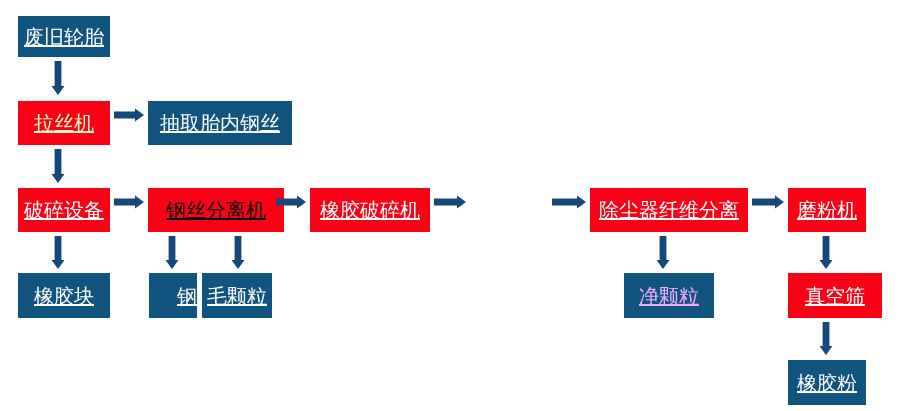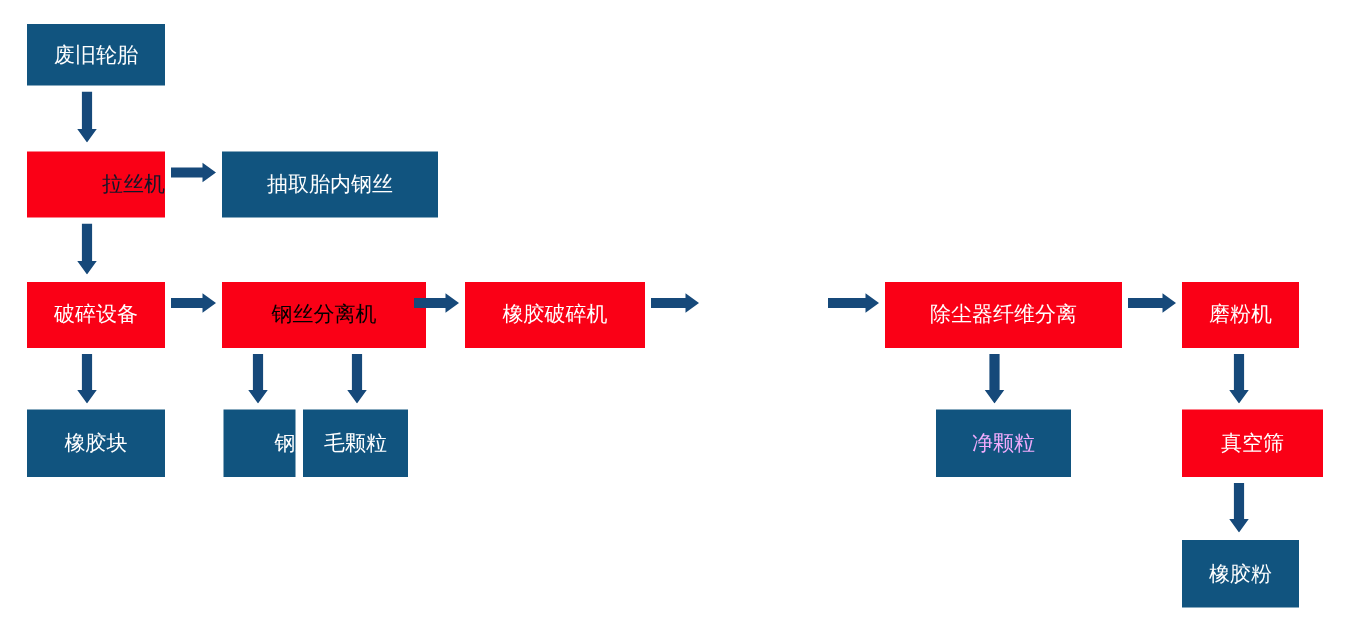--- a/index.html
+++ b/index.html
@@ -14,46 +14,47 @@
     background: #ffffff;
     overflow: hidden;
     font-family: "DejaVu Sans", "Liberation Sans", sans-serif;
   }
   .node {
     position: absolute;
     display: flex;
     align-items: center;
     justify-content: center;
     color: #ffffff;
-    font-size: 14px;
+    font-size: 20px;
     line-height: 1;
     letter-spacing: 0px;
     white-space: nowrap;
     box-sizing: border-box;
     user-select: none;
+    text-decoration: underline;
   }
   .node.blue { background: #11547F; }
   .node.red  { background: #FA0016; }
 
   .arrow {
     position: absolute;
     display: block;
     color: #16497A;
     line-height: 0;
   }
   .arrow svg { display: block; }
 </style>
 </head>
 <body>
 
 <div id="canvas" style="background: rgb(255, 255, 255);">
     <div class="node blue" style="left: 18px; top: 16px; width: 92px; height: 41px; background: rgb(17, 84, 127); color: rgb(255, 255, 255);">
       <span>废旧轮胎</span>
     </div>
-    <div class="node red" style="left: 18px; top: 101px; width: 92px; height: 44px; background: rgb(250, 0, 22); color: #0f172a; justify-content: flex-end;">
+    <div class="node red" style="left: 18px; top: 101px; width: 92px; height: 44px; background: rgb(250, 0, 22); color: #fef9c3;">
       <span>拉丝机</span>
     </div>
     <div class="node blue" style="left: 148px; top: 101px; width: 144px; height: 44px; background: rgb(17, 84, 127); color: rgb(255, 255, 255);">
       <span>抽取胎内钢丝</span>
     </div>
     <div class="node red" style="left: 18px; top: 188px; width: 92px; height: 44px; background: rgb(250, 0, 22); color: rgb(255, 255, 255);">
       <span>破碎设备</span>
     </div>
     <div class="node red" style="left: 148px; top: 188px; width: 136px; height: 44px; background: rgb(250, 0, 22); color: #000000;">
       <span>钢丝分离机</span>

